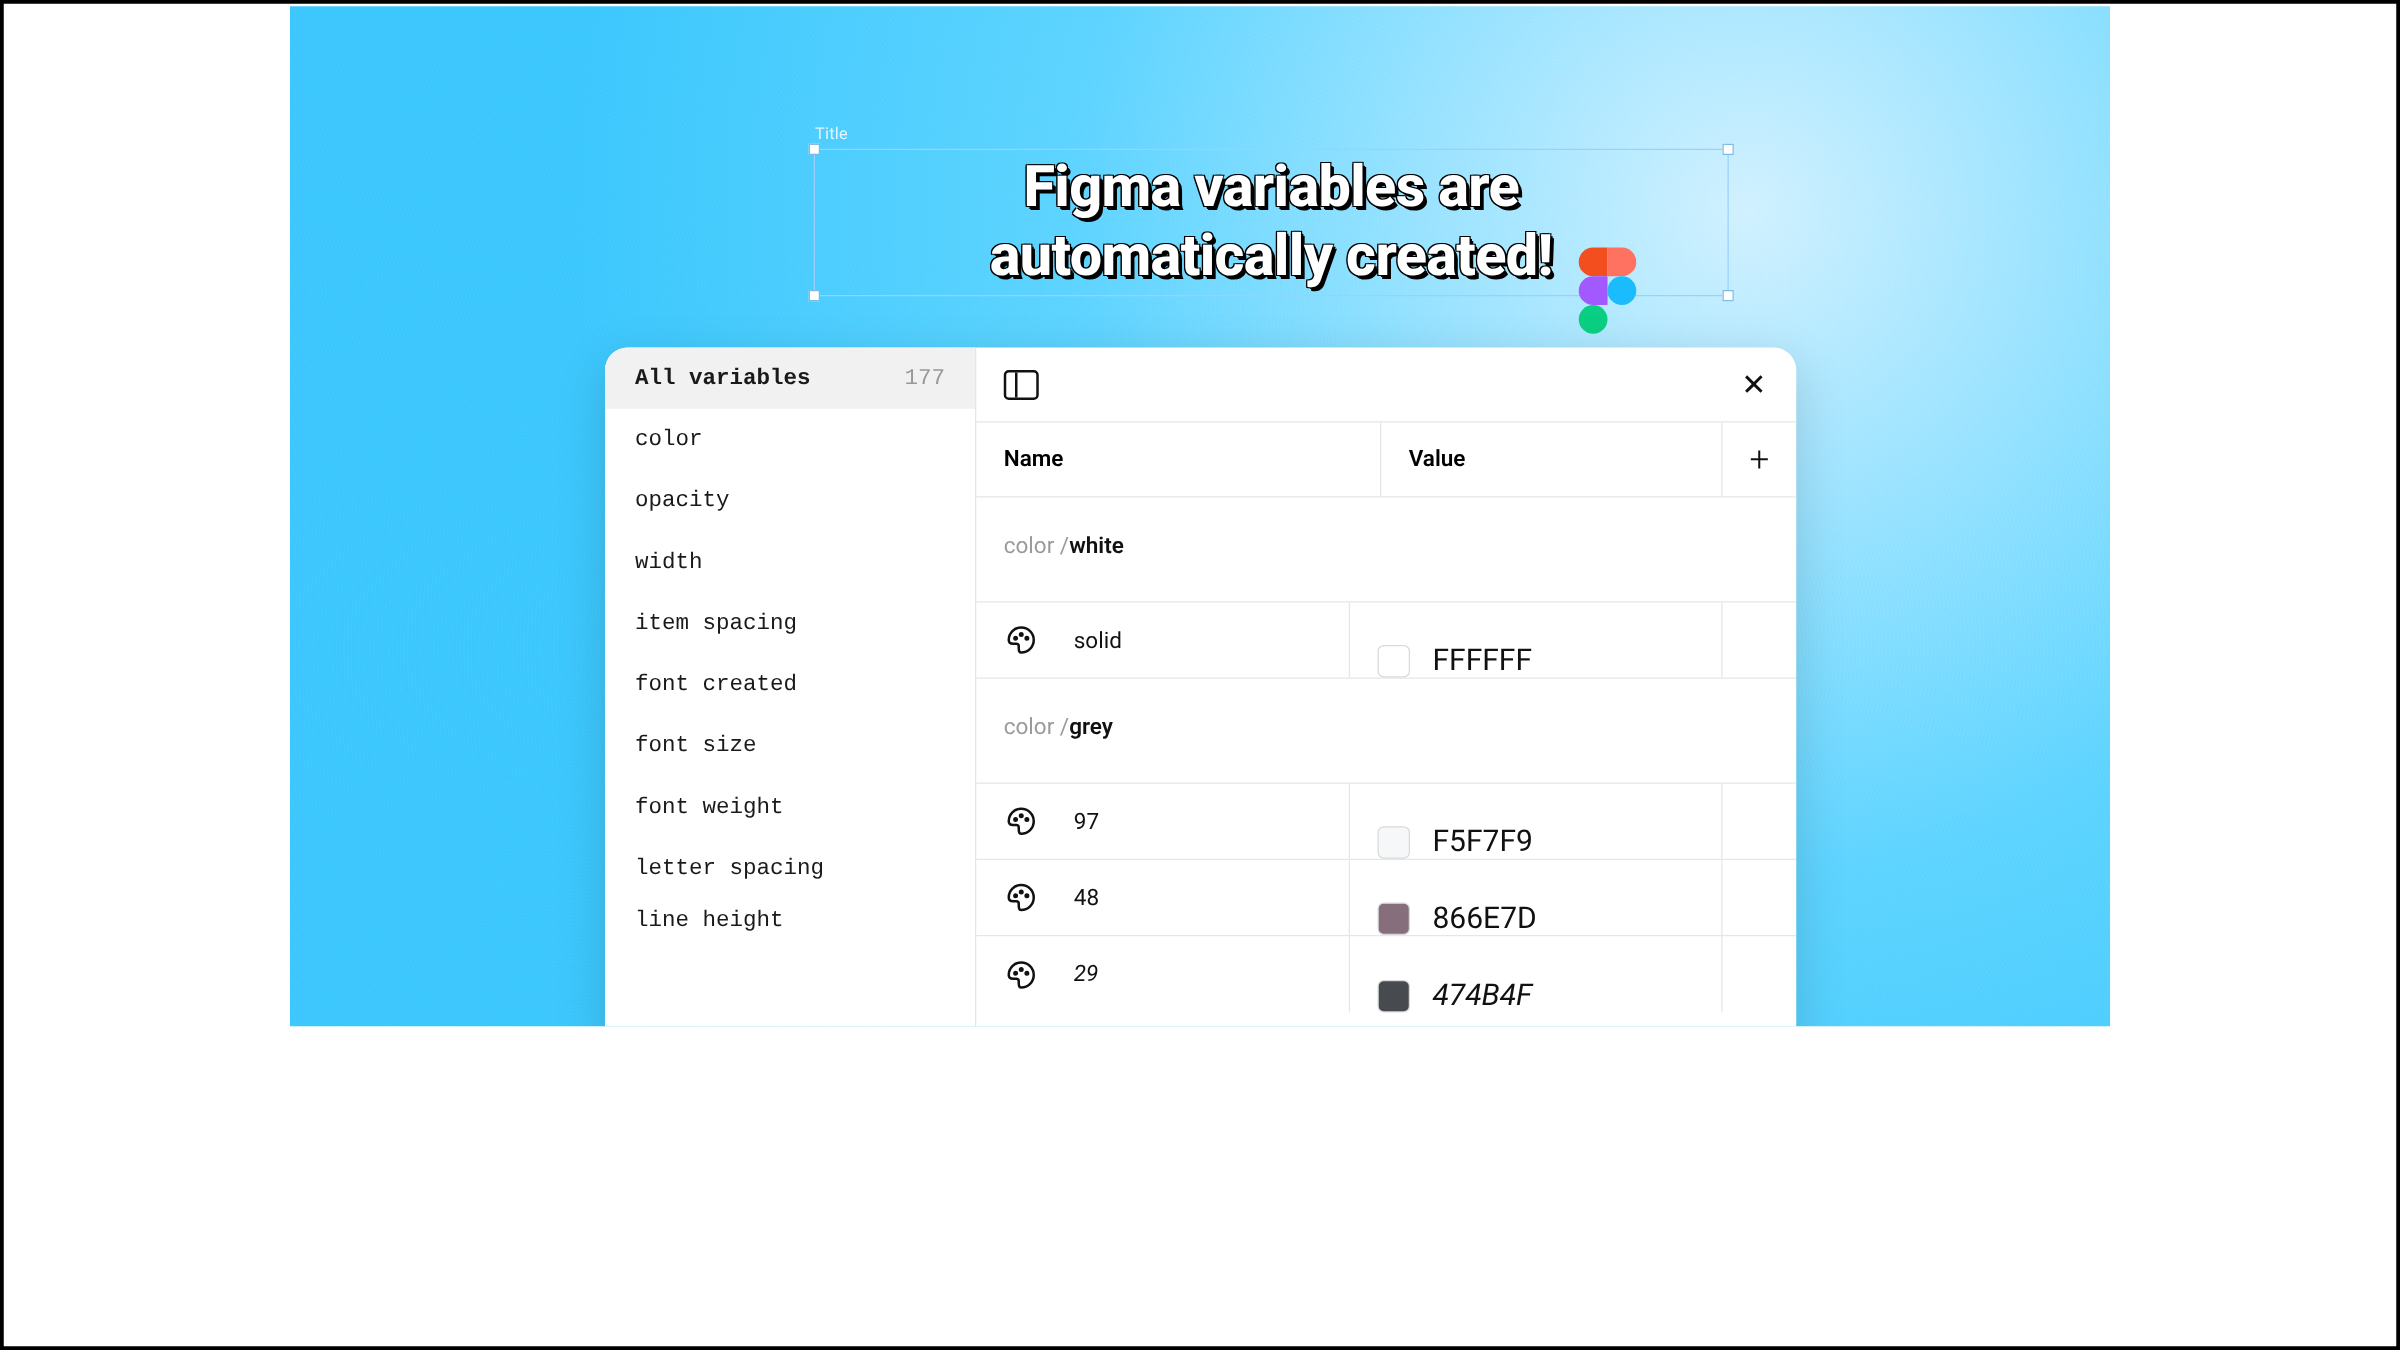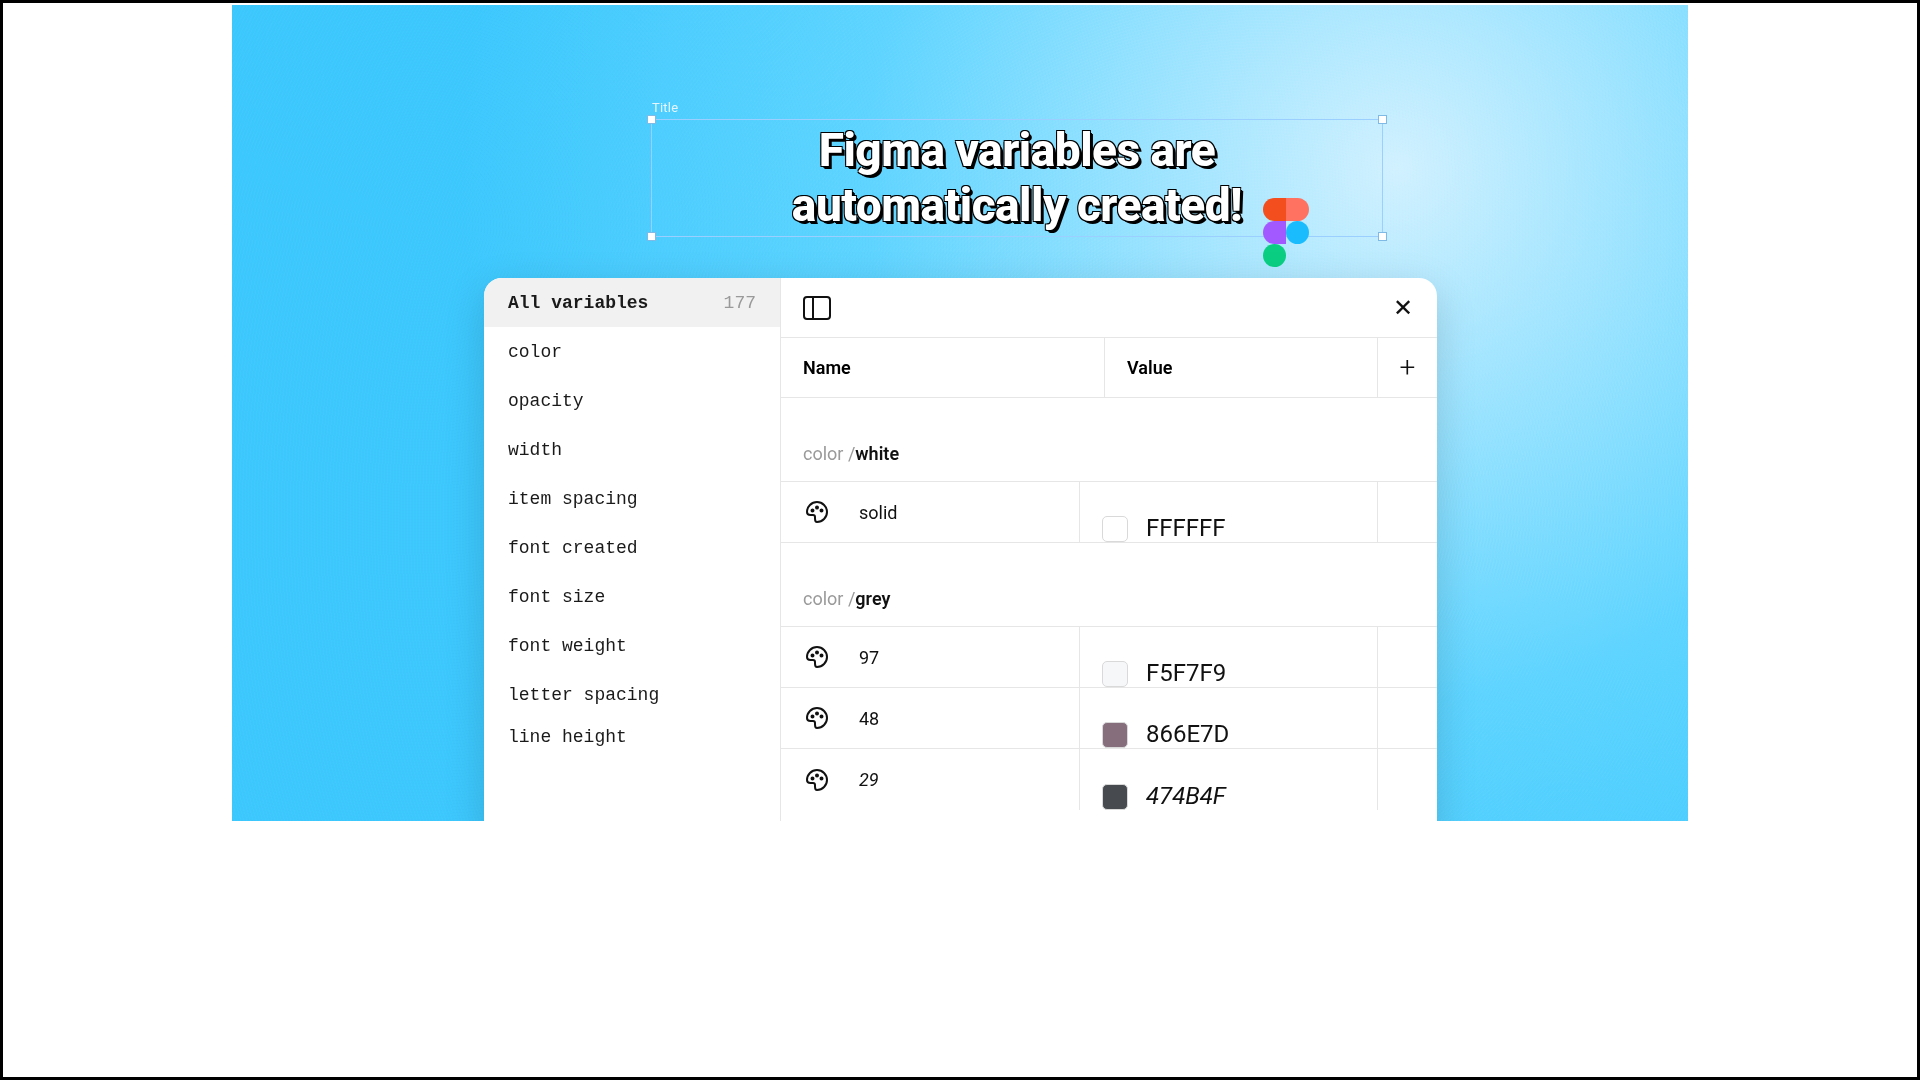--- a/index.html
+++ b/index.html
@@ -184,21 +184,21 @@
     align-items: center;
     gap: 25px;
   }
   .col-name { width: 298px; padding-left: 22px; font-size: 18px; font-weight: 600; }
   .col-value { flex: 1; padding-left: 22px; font-size: 18px; font-weight: 600; border-left: 1px solid #e6e6e6; height: 100%; display: flex; align-items: center; }
   .col-plus { width: 60px; border-left: 1px solid #e6e6e6; height: 100%; display: flex; align-items: center; justify-content: center; font-size: 28px; color: #111; cursor: pointer; font-weight: 300; }
 
   .table-body { display: flex; flex-direction: column; }
   .group-header {
     height: 56px;
-    display: flex; align-items: center;
+    display: flex; 
     padding-left: 22px;
     font-size: 18px;
     border-bottom: 1px solid #e6e6e6;
   }
   .group-header .prefix { color: #9a9a9a; }
   .group-header .suffix { color: #111; font-weight: 600; }
   .group-spacer { height: 28px; }
 
   .var-row {
     height: 61px;

